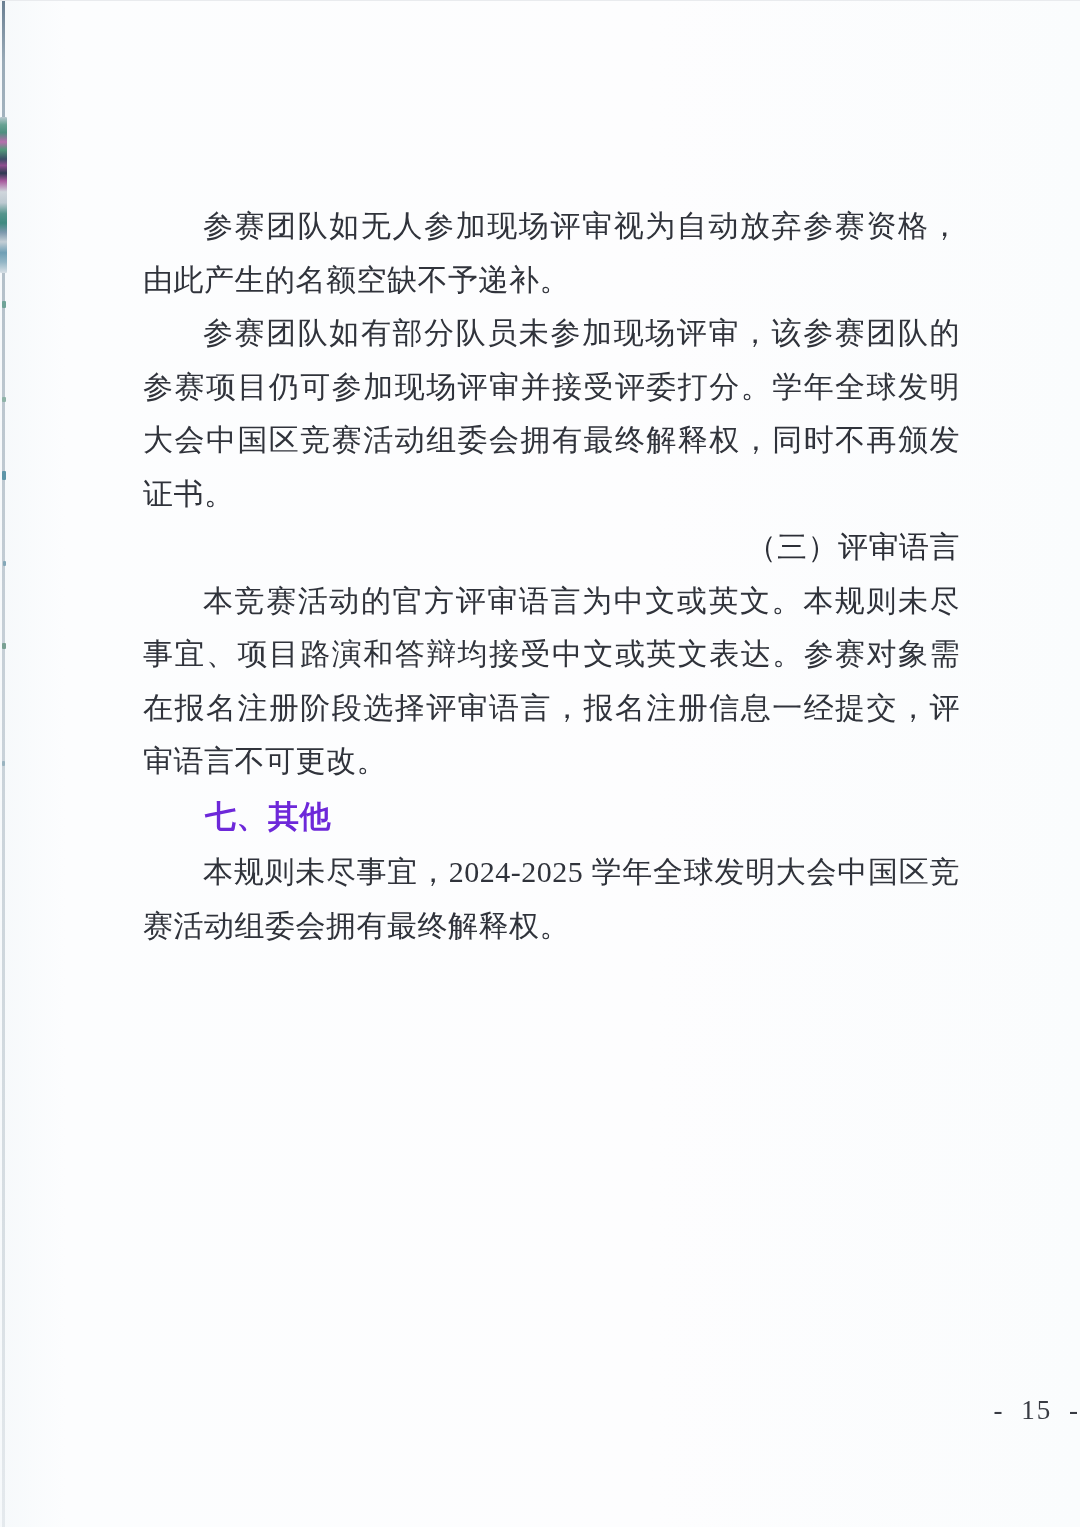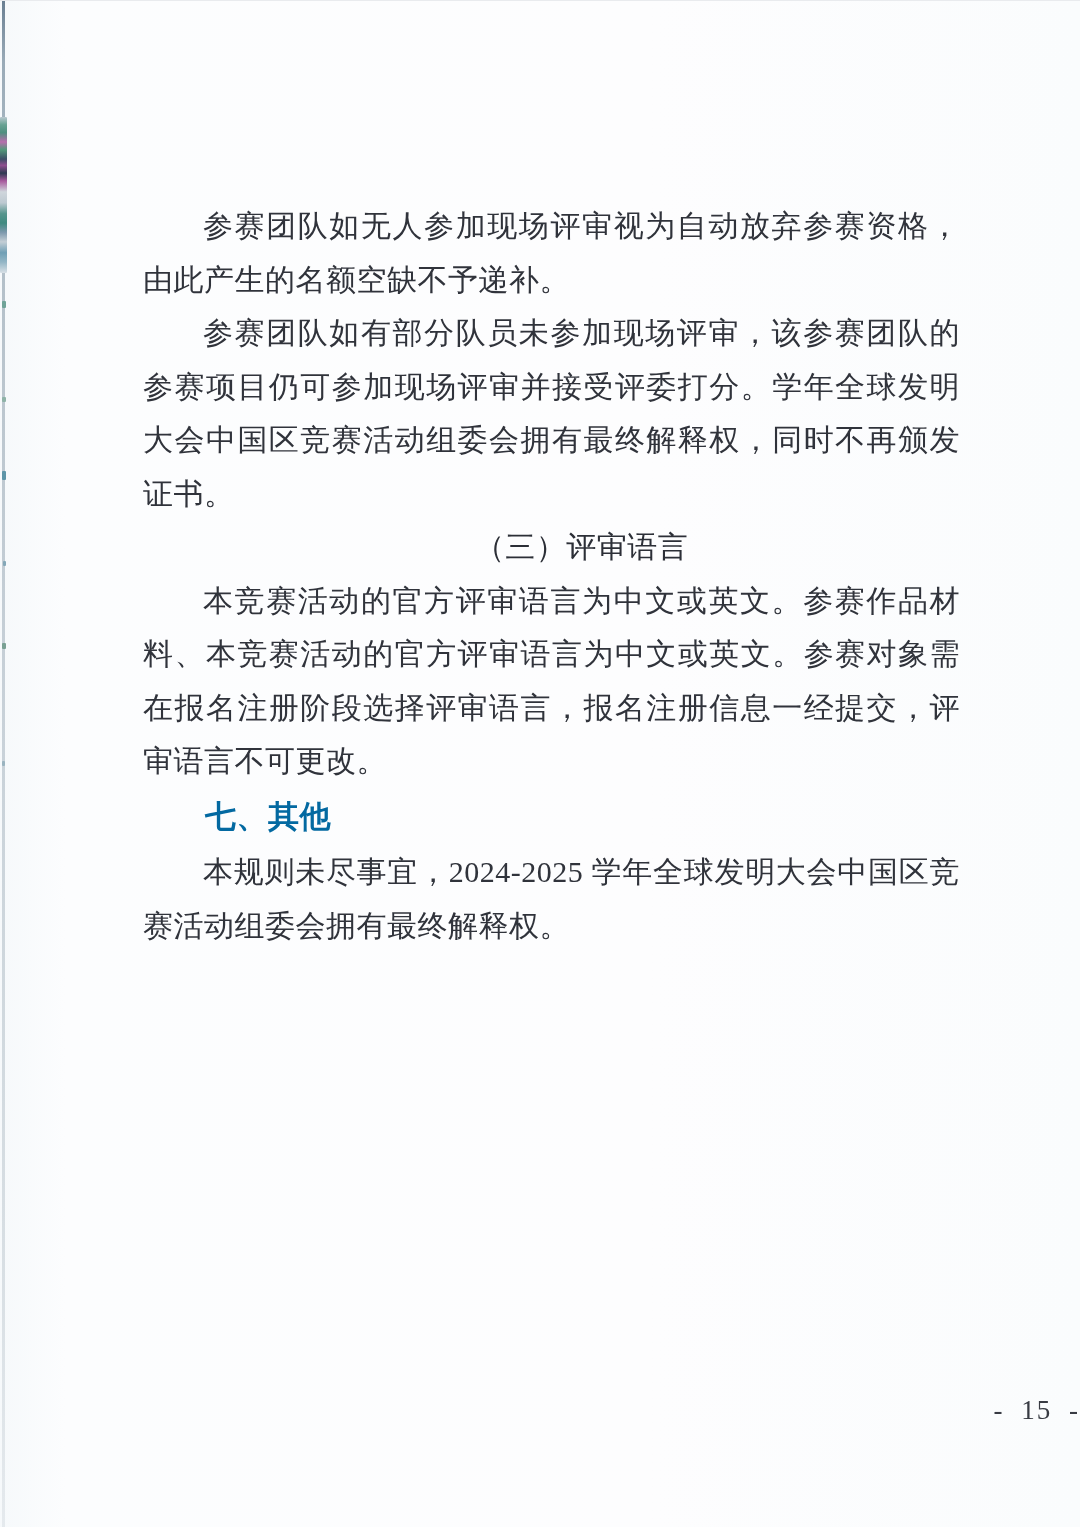--- a/index.html
+++ b/index.html
@@ -75,29 +75,29 @@
     font-size: 30px;
     line-height: 53.5px;
     text-align: justify;
     letter-spacing: 0.5px;
   }
   .content p {
     margin: 0;
     text-indent: 2em;
   }
   .content p.subheading {
-    text-align: center;
+    text-align: right;
     color: #2c2f37;
   }
   .content p.heading {
     text-align: left;
     font-family: "Liberation Sans", "DejaVu Sans", sans-serif;
     font-weight: 700;
     font-size: 31px;
-    color: #0369a1;
+    color: #6d28d9;
     margin-top: 2px;
     margin-bottom: 2px;
   }
   .page-number {
     position: absolute;
     left: 0;
     top: 1394px;
     width: 100%;
     z-index: 2;
     text-align: right;
@@ -118,20 +118,20 @@
   <div class="speck s2"></div>
   <div class="speck s3"></div>
   <div class="speck s4"></div>
   <div class="speck s5"></div>
   <div class="speck s6"></div>
 
   <div class="content">
     <p class="body">参赛团队如无人参加现场评审视为自动放弃参赛资格，由此产生的名额空缺不予递补。</p>
     <p class="body">参赛团队如有部分队员未参加现场评审，该参赛团队的参赛项目仍可参加现场评审并接受评委打分。学年全球发明大会中国区竞赛活动组委会拥有最终解释权，同时不再颁发证书。</p>
     <p class="subheading">（三）评审语言</p>
-    <p class="body">本竞赛活动的官方评审语言为中文或英文。参赛作品材料、本竞赛活动的官方评审语言为中文或英文。参赛对象需在报名注册阶段选择评审语言，报名注册信息一经提交，评审语言不可更改。</p>
+    <p class="body">本竞赛活动的官方评审语言为中文或英文。本规则未尽事宜、项目路演和答辩均接受中文或英文表达。参赛对象需在报名注册阶段选择评审语言，报名注册信息一经提交，评审语言不可更改。</p>
     <p class="heading">七、其他</p>
     <p class="body">本规则未尽事宜，2024-2025 学年全球发明大会中国区竞赛活动组委会拥有最终解释权。</p>
   </div>
 
   <div class="page-number">- 15 -</div>
 
 </div>
 
 </body></html>

